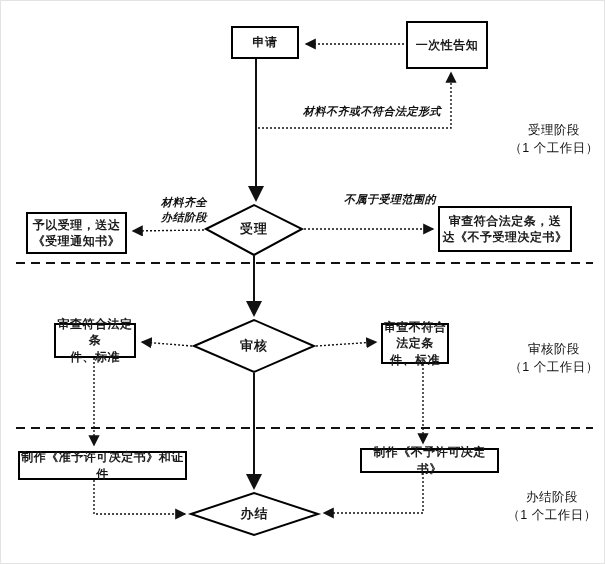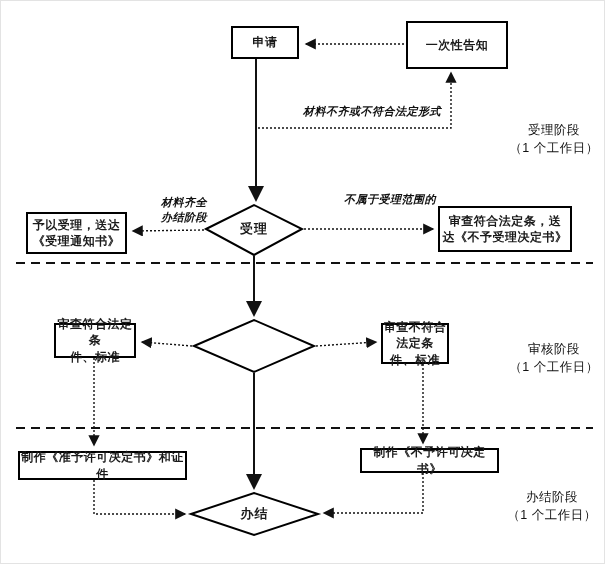--- a/index.html
+++ b/index.html
@@ -59,21 +59,21 @@
 
     <polygon points="205,228 253,204 301,228 253,254" fill="#fff" stroke="#000" stroke-width="2"></polygon>
     <polygon points="193,345 253,319 313,345 253,371" fill="#fff" stroke="#000" stroke-width="2"></polygon>
     <polygon points="190,513 253,492 317,513 253,534" fill="#fff" stroke="#000" stroke-width="2"></polygon>
   </svg>
 
   <div class="box" style="left:230px;top:25px;width:68px;height:33px;">
     <span>申请</span>
   </div>
 
-  <div class="box" style="left:405px;top:20px;width:102px;height:48px;">
+  <div class="box" style="left:405px;top:20px;width:82px;height:48px;">
     <span>一次性告知</span>
   </div>
 
   <div class="box" style="left:25px;top:211px;width:101px;height:42px;">
     <span>予以受理，送达</span>
     <span>《受理通知书》</span>
   </div>
 
   <div class="box" style="left:437px;top:205px;width:134px;height:46px;">
     <span>审查符合法定条，送</span>
@@ -92,20 +92,21 @@
 
   <div class="box" style="left:17px;top:450px;width:169px;height:29px;">
     <span>制作《准予许可决定书》和证件</span>
   </div>
 
   <div class="box" style="left:359px;top:447px;width:139px;height:25px;">
     <span>制作《不予许可决定书》</span>
   </div>
 
   <div class="dlabel" style="left:205px;top:218px;width:96px;height:20px;">受理</div>
+  <div class="dlabel" style="left:193px;top:335px;width:120px;height:20px;">审核</div>
   <div class="dlabel" style="left:190px;top:503px;width:127px;height:20px;">办结</div>
 
   <div class="cond" style="left:280px;top:103px;width:160px;">材料不齐或不符合法定形式</div>
 
   <div class="cond" style="left:130px;top:194px;width:76px;">
     <div>材料齐全</div>
     <div>办结阶段</div>
   </div>
 
   <div class="cond" style="left:325px;top:191px;width:110px;">不属于受理范围的</div>

